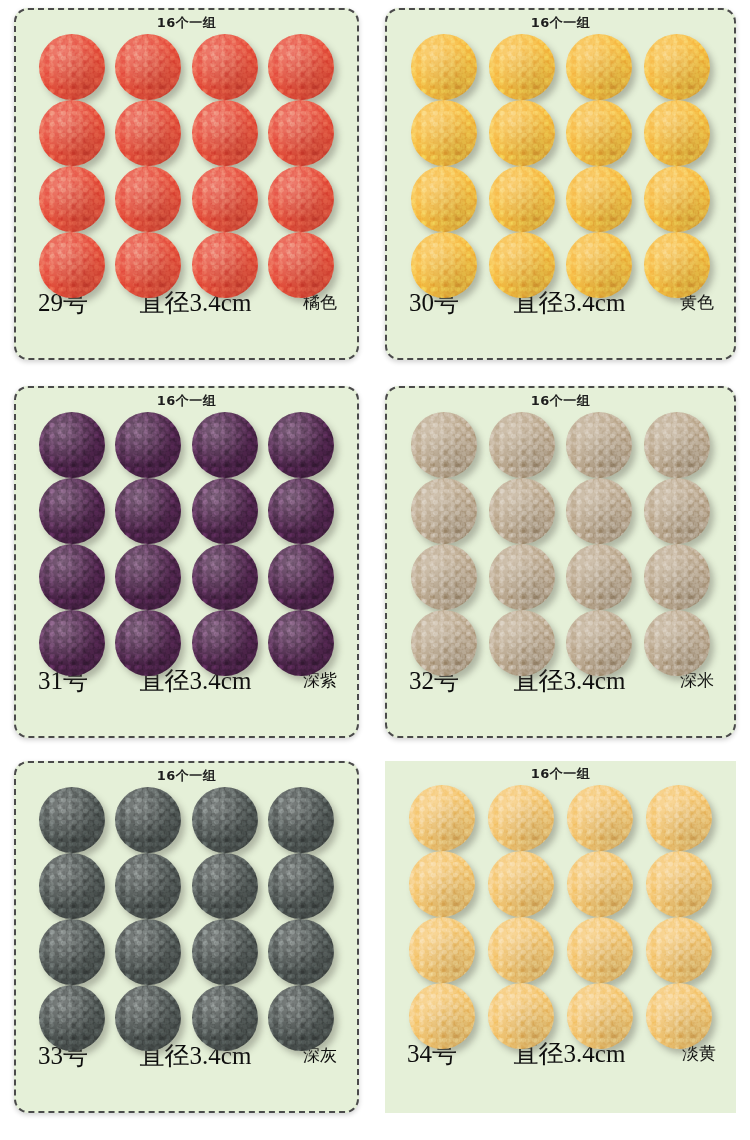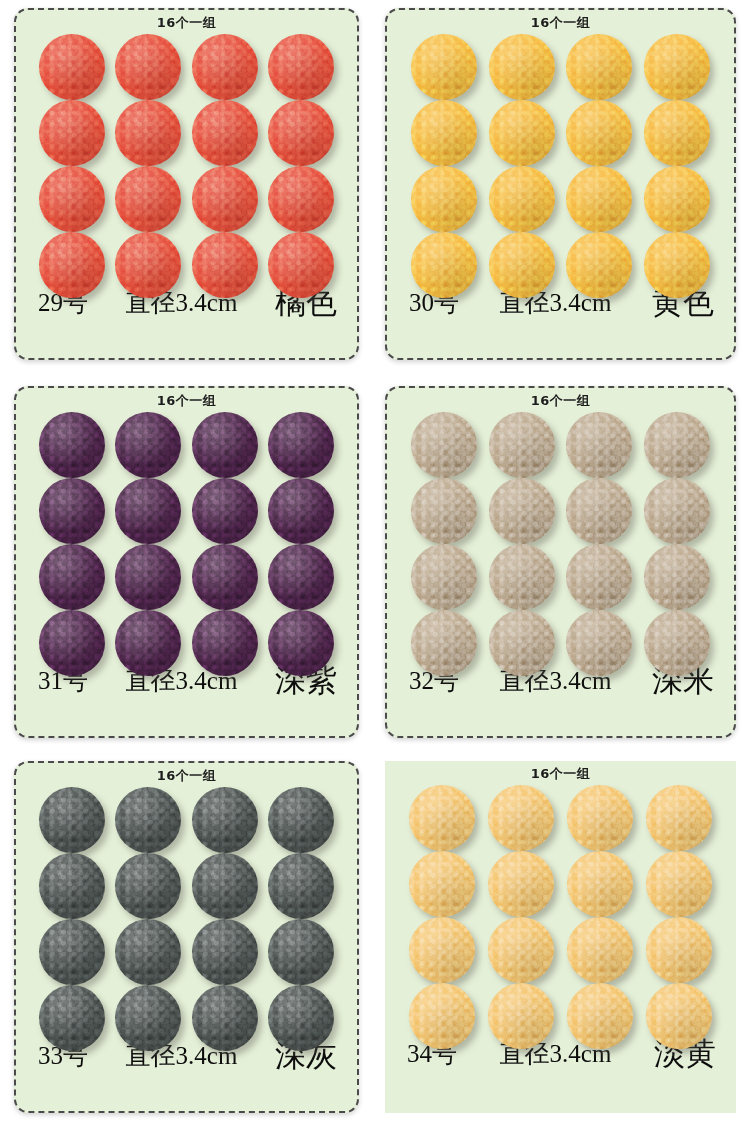--- a/index.html
+++ b/index.html
@@ -100,21 +100,21 @@
     justify-content:space-between;
     padding:4px 20px 0 22px;
     color:#0d0d0d;
     font-size:25px;
     line-height:34px;
     font-family:"Liberation Serif","DejaVu Serif",serif;
     white-space:nowrap;
   }
   .caption .code{font-size:25px;}
   .caption .dia{font-size:25px;}
-  .caption .colorname{font-size:31px;}
+  .caption .colorname{font-size:17px;}
 </style>
 </head>
 <body>
 
 <div class="sheet" id="sheet">
     <div class="cell left r1">
       <div class="panel" style="background: rgb(229, 240, 216);">
         <div class="panel-title">16个一组</div>
         <div class="dots">
           <div class="dot" style="background-color: rgb(232, 80, 60);"></div>

